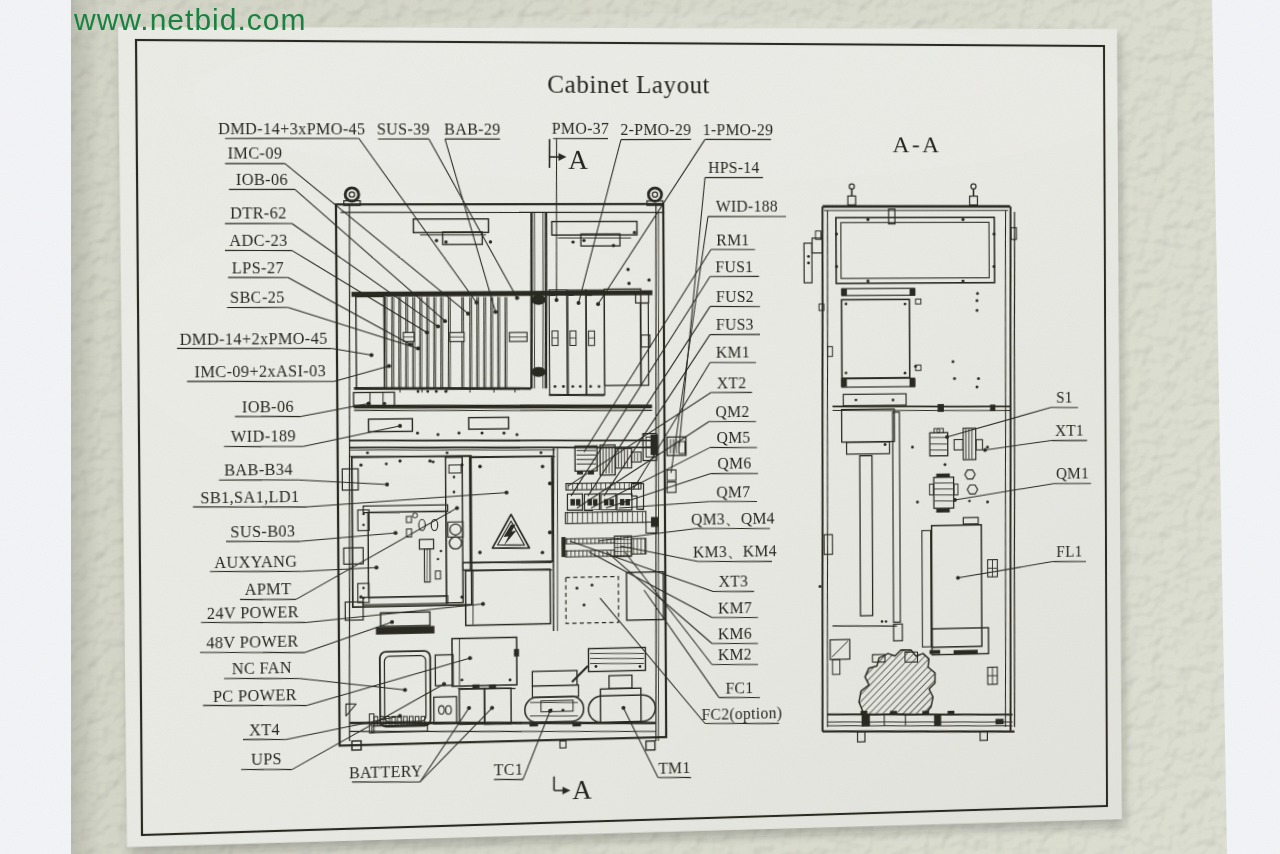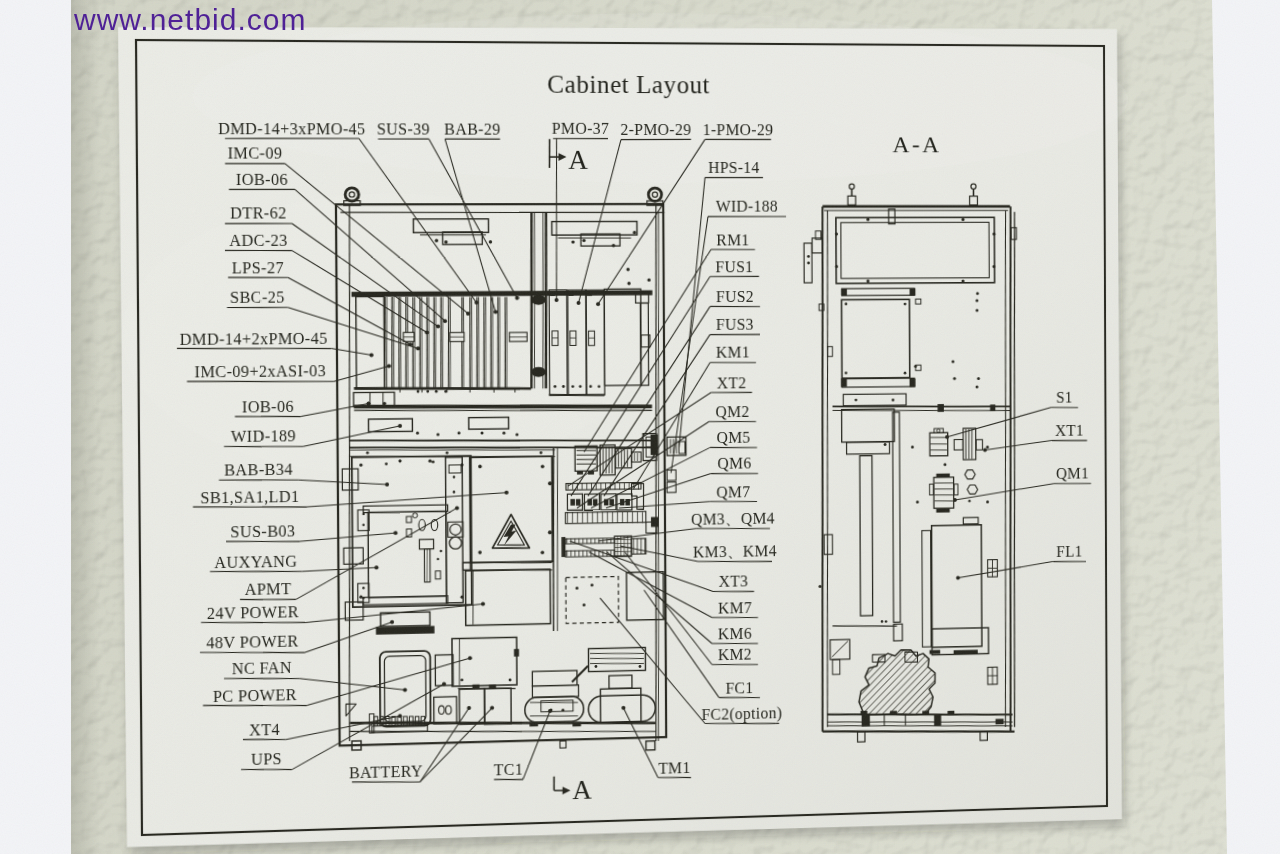--- a/index.html
+++ b/index.html
@@ -15,21 +15,21 @@
   #paper-wrap svg{filter:blur(.33px);}
   #paper-wrap{position:absolute;left:0;top:0;width:1280px;height:854px;
         transform-origin:0 0;transform:matrix3d(1.05858554,0.00843948,0,0.00004796,0.00828710,1.02923046,0,0.00000383,0,0,1,0,-7.3912,-2.0500,0,1.00000000);}
   #paper-wrap line,#paper-wrap rect,#paper-wrap circle,#paper-wrap ellipse,#paper-wrap path{stroke:#26261e;fill:none;}
   #paper-wrap polygon{stroke:none;}
   .lbl{font:15.8px "Liberation Serif",serif;fill:#23241c;letter-spacing:.35px;}
   .title{font:25px "Liberation Serif",serif;fill:#1e1f18;letter-spacing:.6px;}
   .aatitle{font:24px "Liberation Serif",serif;fill:#1e1f18;letter-spacing:2.5px;}
   .amark{font:27px "Liberation Serif",serif;fill:#1e1f18;}
   #watermark{position:absolute;left:74px;top:3px;font:30px "Liberation Sans",sans-serif;
-        letter-spacing:1px;color:#4c1d95;}
+        letter-spacing:1px;color:#15803d;}
   #grain{position:absolute;inset:0;pointer-events:none;opacity:.055;}
 </style>
 </head>
 <body>
 
 <div id="scene">
   <div id="wall">
     <svg width="1280" height="854">
       <filter id="stucco">
         <feTurbulence type="fractalNoise" baseFrequency="0.07" numOctaves="2" seed="11" result="n"></feTurbulence>

